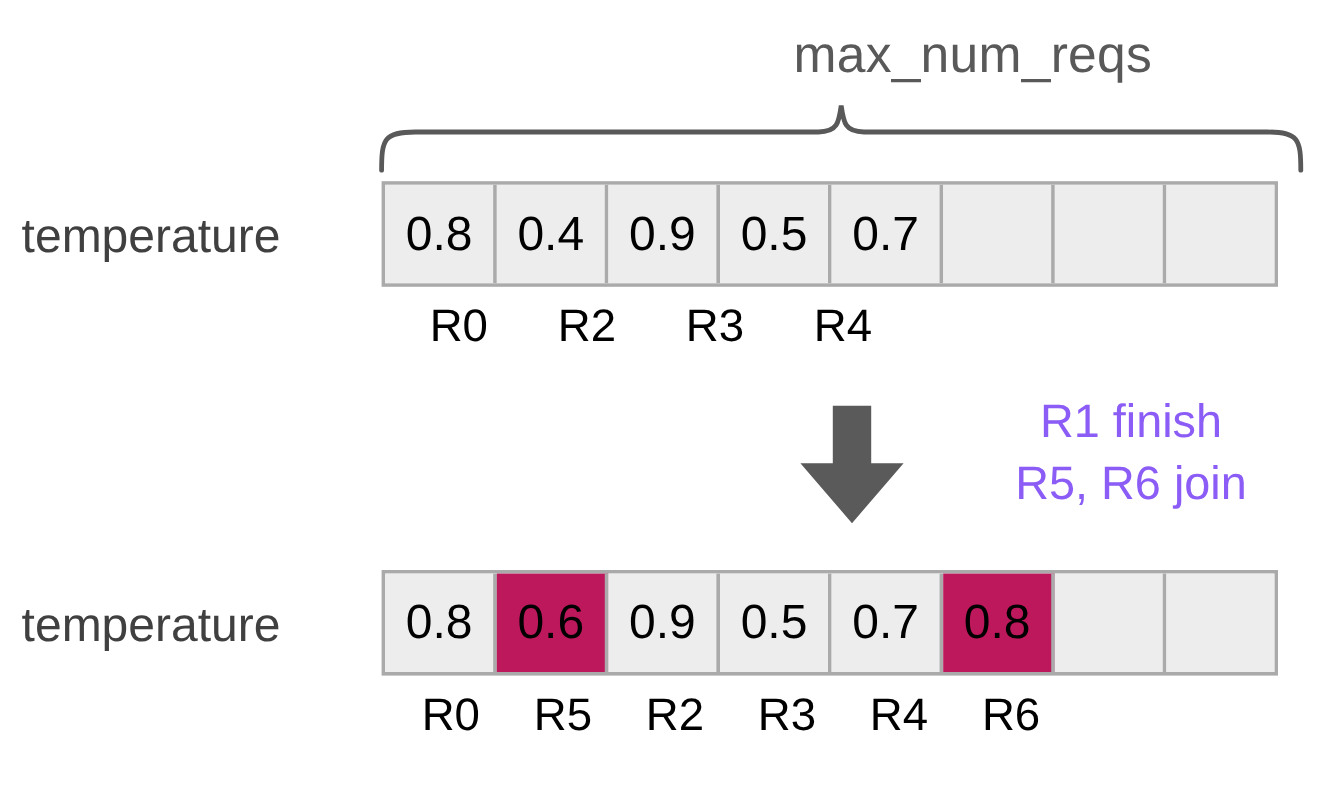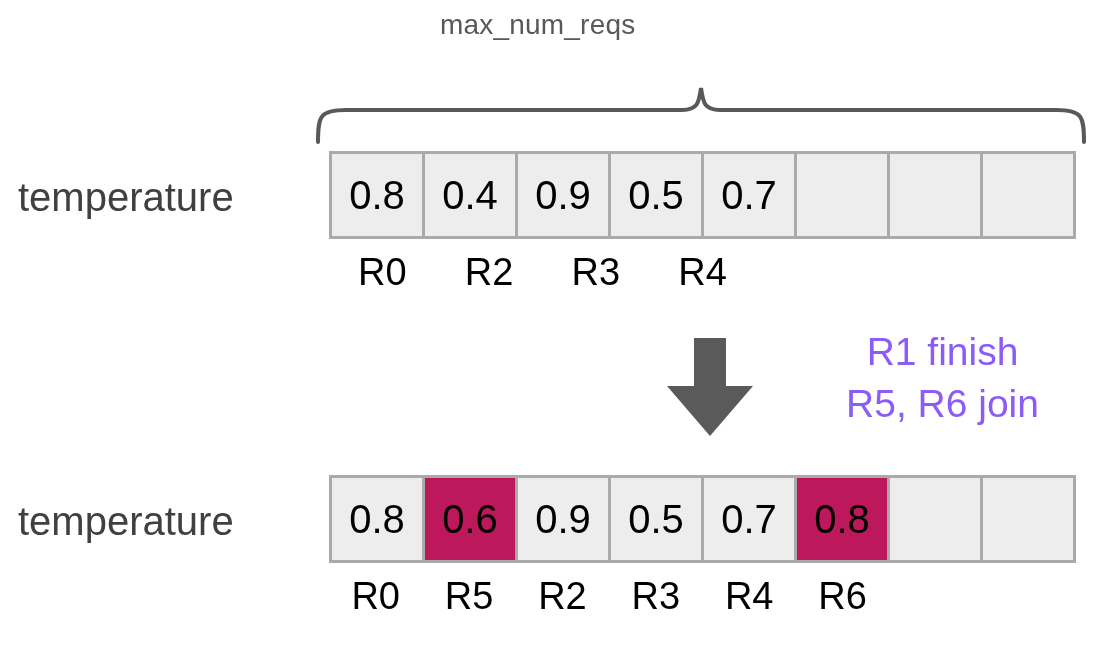--- a/index.html
+++ b/index.html
@@ -15,24 +15,24 @@
     width: 1110px;
     height: 656px;
     background: #ffffff;
     overflow: hidden;
   }
 
   
   .brace-label {
     position: absolute;
     left: 440px;
-    top: 9px;
+    top: 22px;
     width: 520px;
-    text-align: left;
-    font-size: 28px;
+    text-align: right;
+    font-size: 43px;
     color: #595959;
     letter-spacing: 0.2px;
     white-space: nowrap;
   }
   .brace-svg {
     position: absolute;
     left: 310px;
     top: 82px;
     width: 782px;
     height: 62px;
@@ -47,21 +47,21 @@
     font-size: 40px;
     color: #404040;
     white-space: nowrap;
   }
   .row-label.top  { top: 175px; }
   .row-label.bot  { top: 499px; }
 
   
   .cells {
     position: absolute;
-    left: 329px;
+    left: 318px;
     display: flex;
     border: 3px solid #aaaaaa;
     box-sizing: border-box;
     width: 747px;
     height: 88px;
   }
   .cells.top { top: 151px; }
   .cells.bot { top: 475px; }
 
   .cell {

